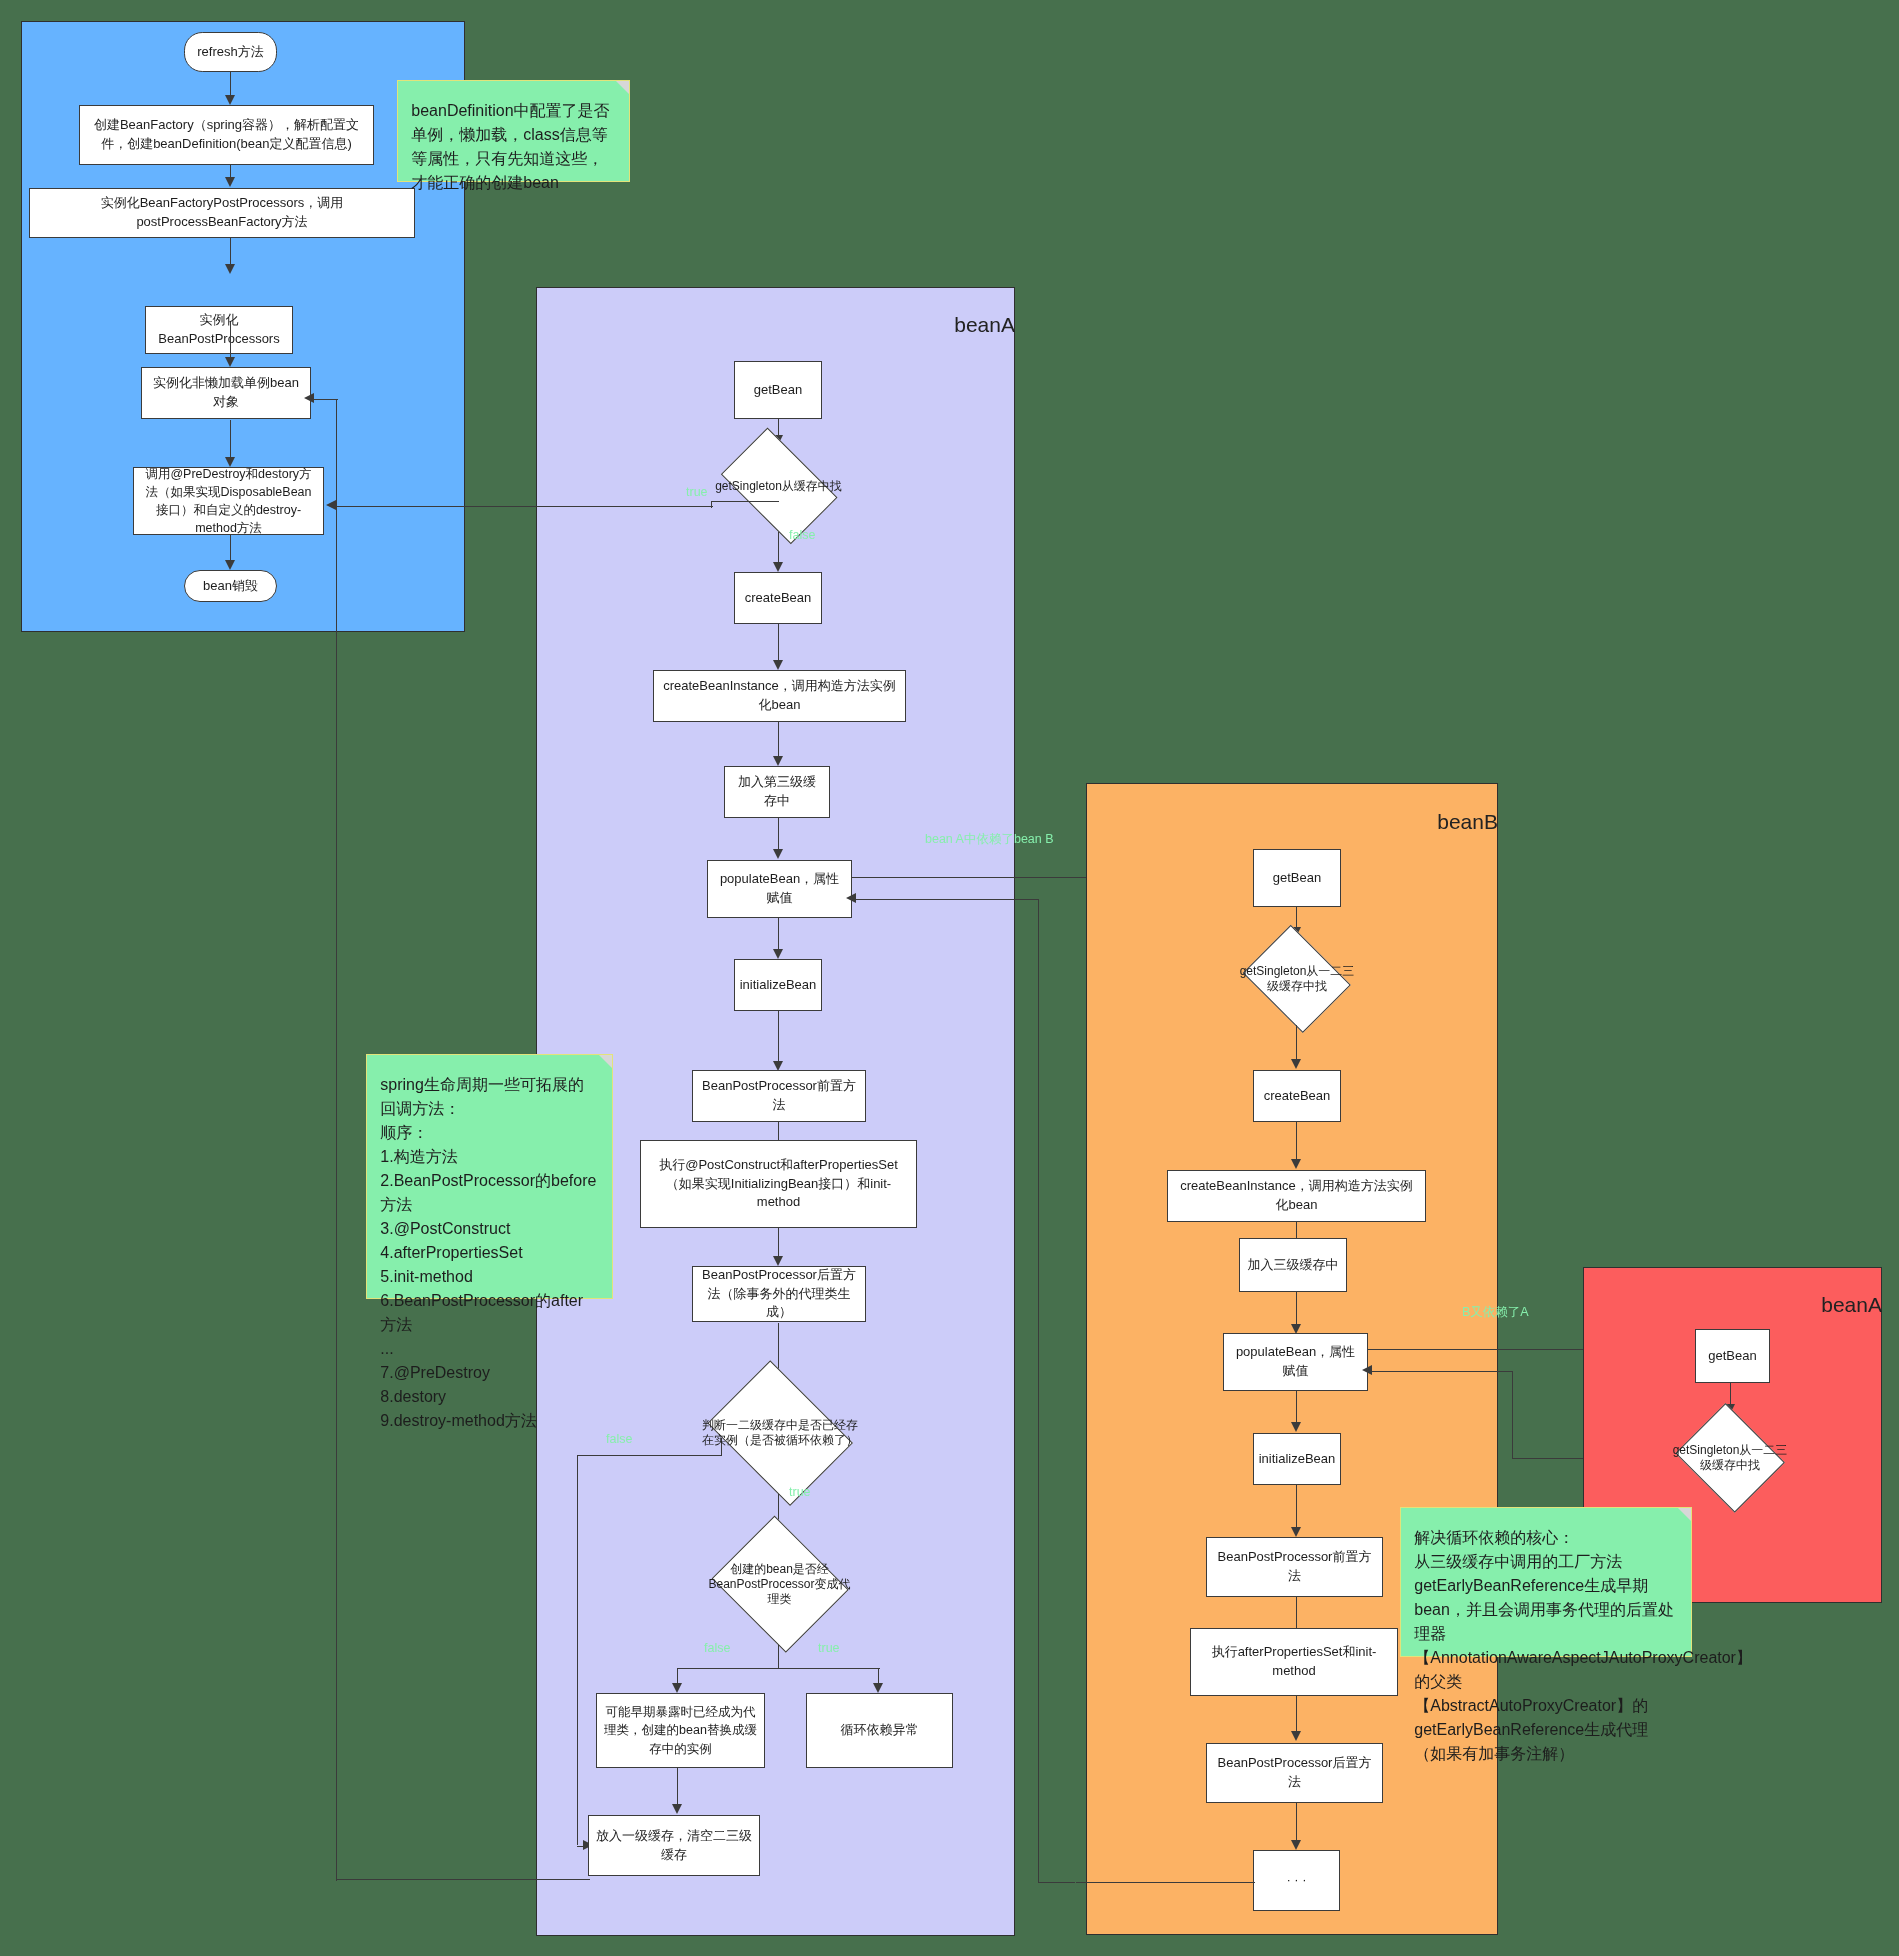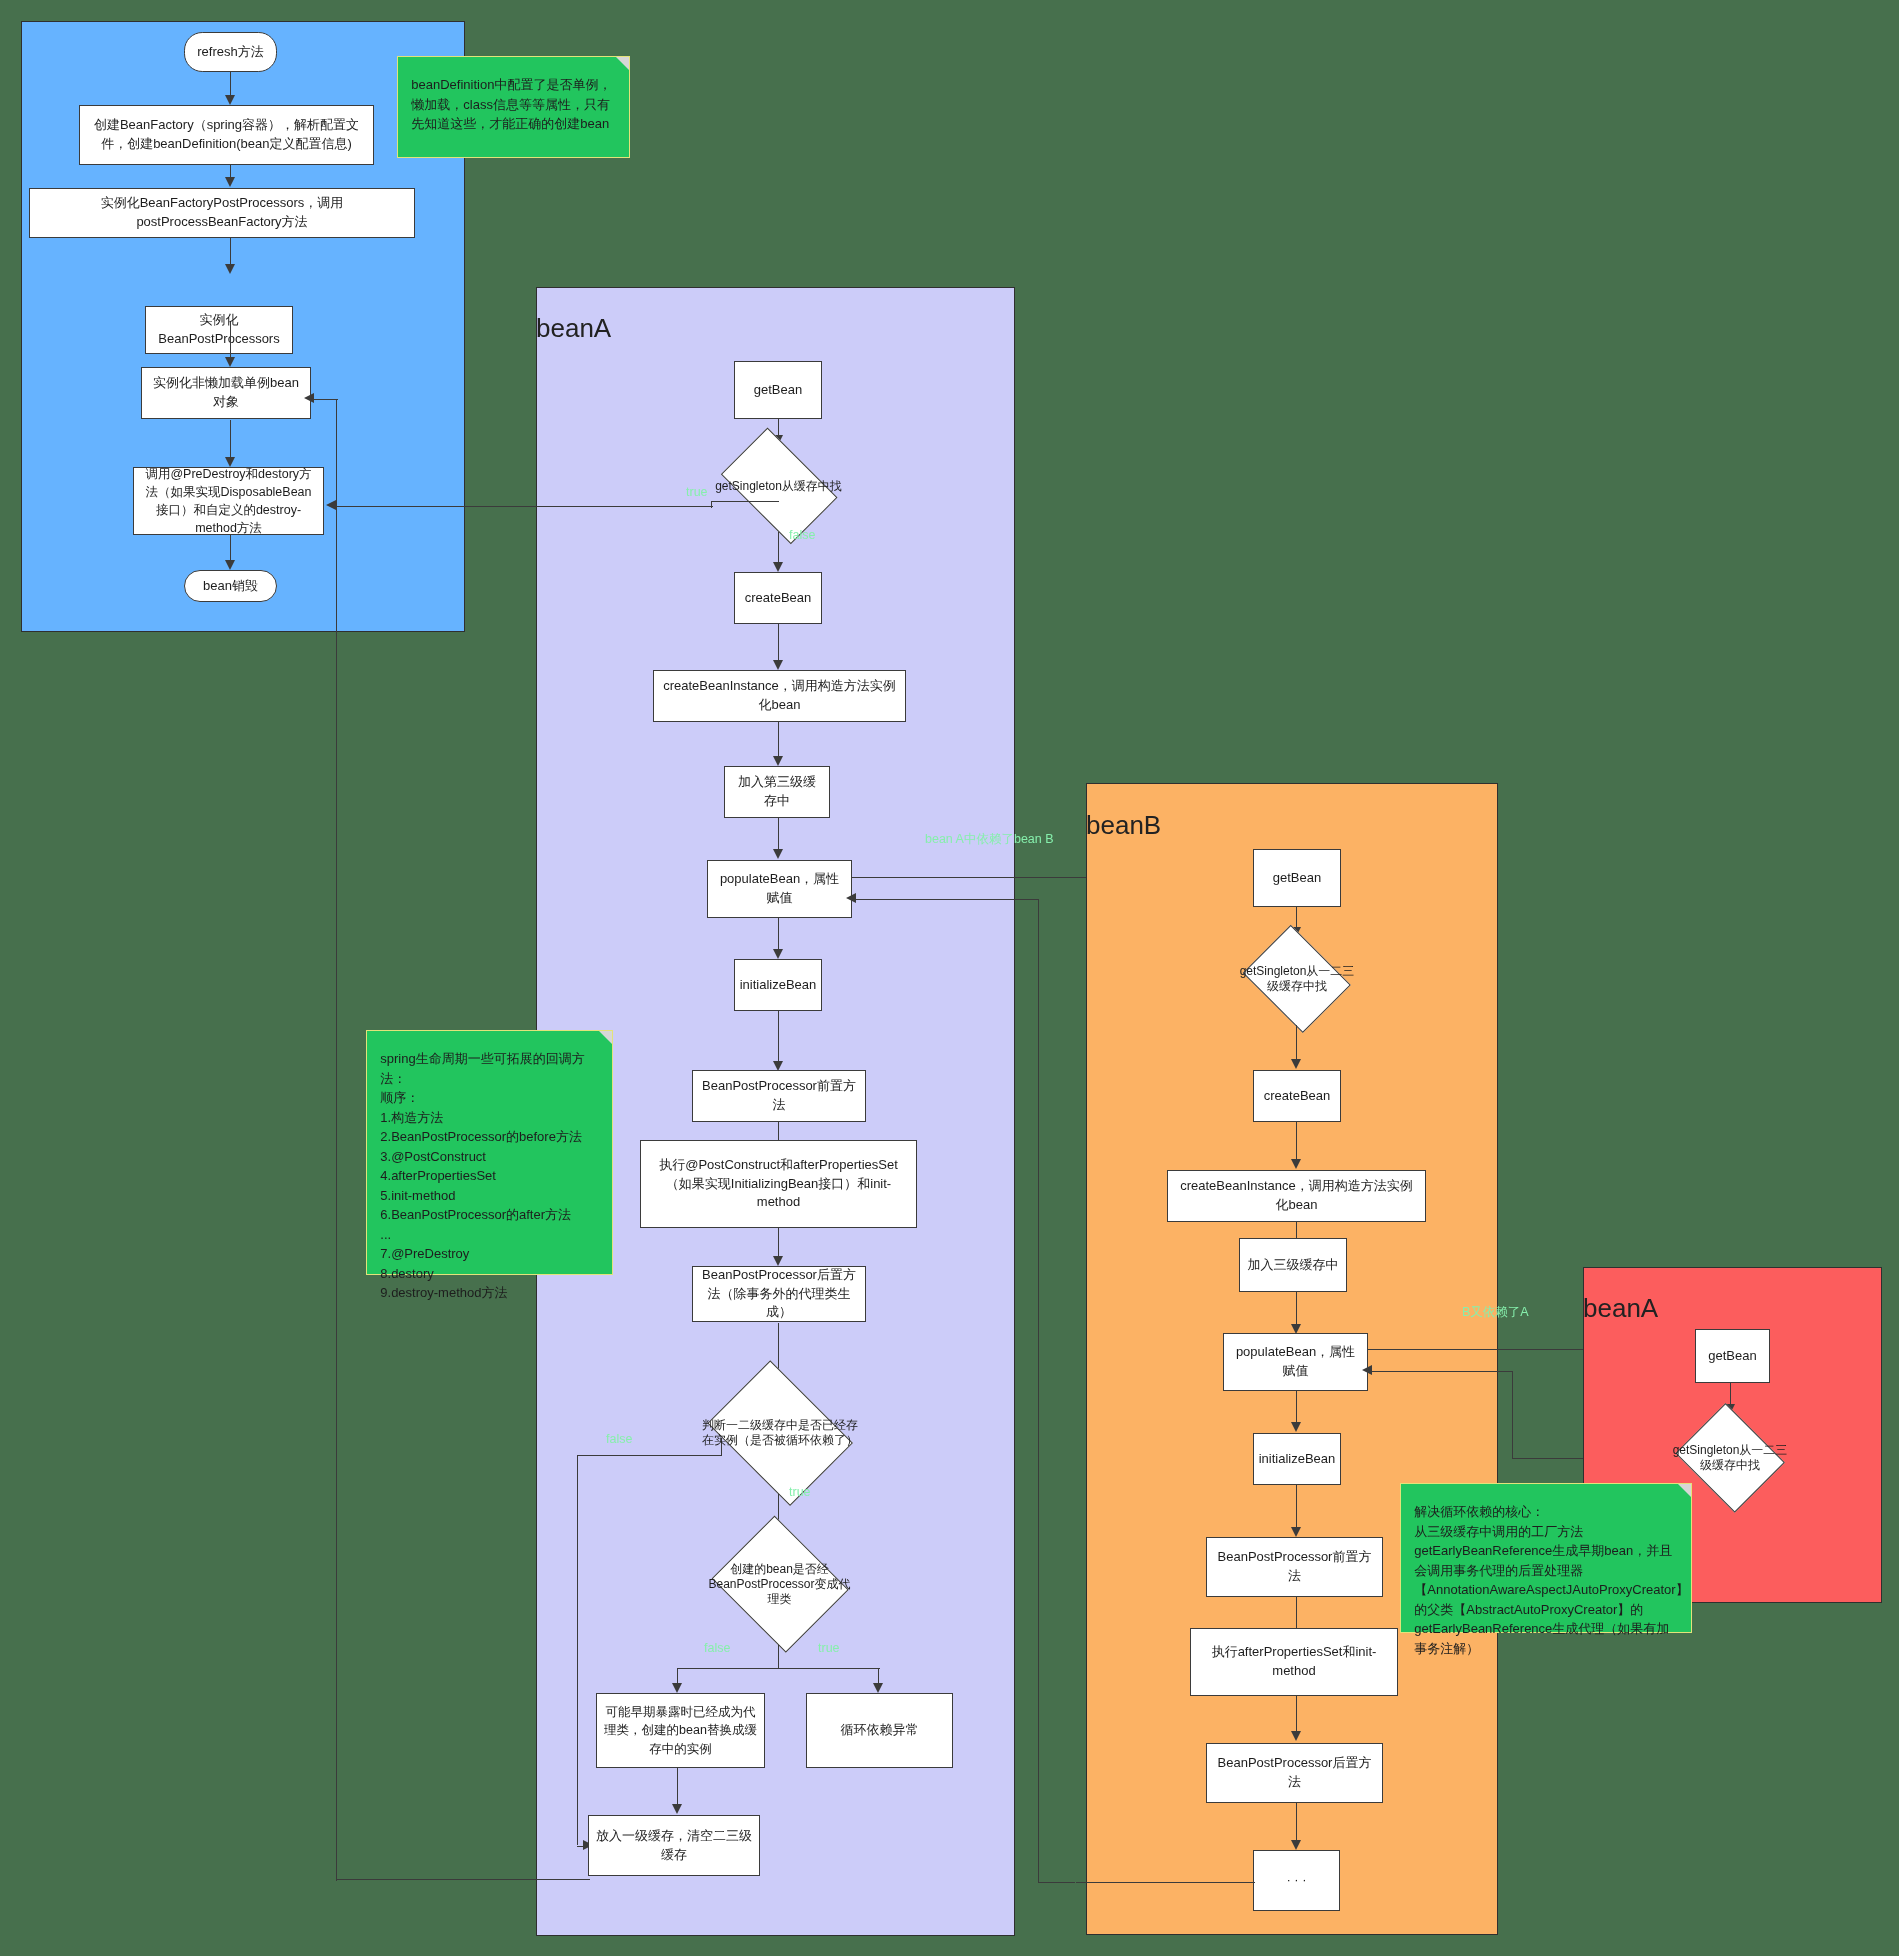--- a/index.html
+++ b/index.html
@@ -18,22 +18,22 @@
   }
   
   .group {
     position: absolute;
     border: 1.7px solid #2f2f2f;
     box-sizing: border-box;
   }
   .group-title {
     position: absolute;
     left: 0; right: 0;
-    text-align: left;
-    font-size: 26px;
+    text-align: right;
+    font-size: 21px;
     color: #222;
     font-weight: 400;
   }
   .grp-blue   { background: #66b3ff; }
   .grp-purple { background: #ccccf9; }
   .grp-orange { background: #fcb264; }
   .grp-red    { background: #fc5d5d; }
 
   
   .node {
@@ -75,27 +75,28 @@
     font-size: 12px;
     line-height: 1.25;
     color: #1d1d1d;
     z-index: 2;
   }
 
   
   .note {
     position: absolute;
     box-sizing: border-box;
-    background: #22c55e;
+    background: #86efac;
     border: 0.8px solid #e3e37a;
-    font-size: 13px;
+    font-size: 16px;
     line-height: 1.5;
     color: #1d1d1d;
     padding: 18.3px 13.3px 8.3px 13.3px;
     white-space: pre-line;
+    margin-top: 24px;
   }
   .note .foldmark {
     position: absolute;
     top: 0; right: 0;
     width: 0; height: 0;
     border-left: 13.3px solid transparent;
     border-top: 13.3px solid #d7d7d7;
   }
 
   

